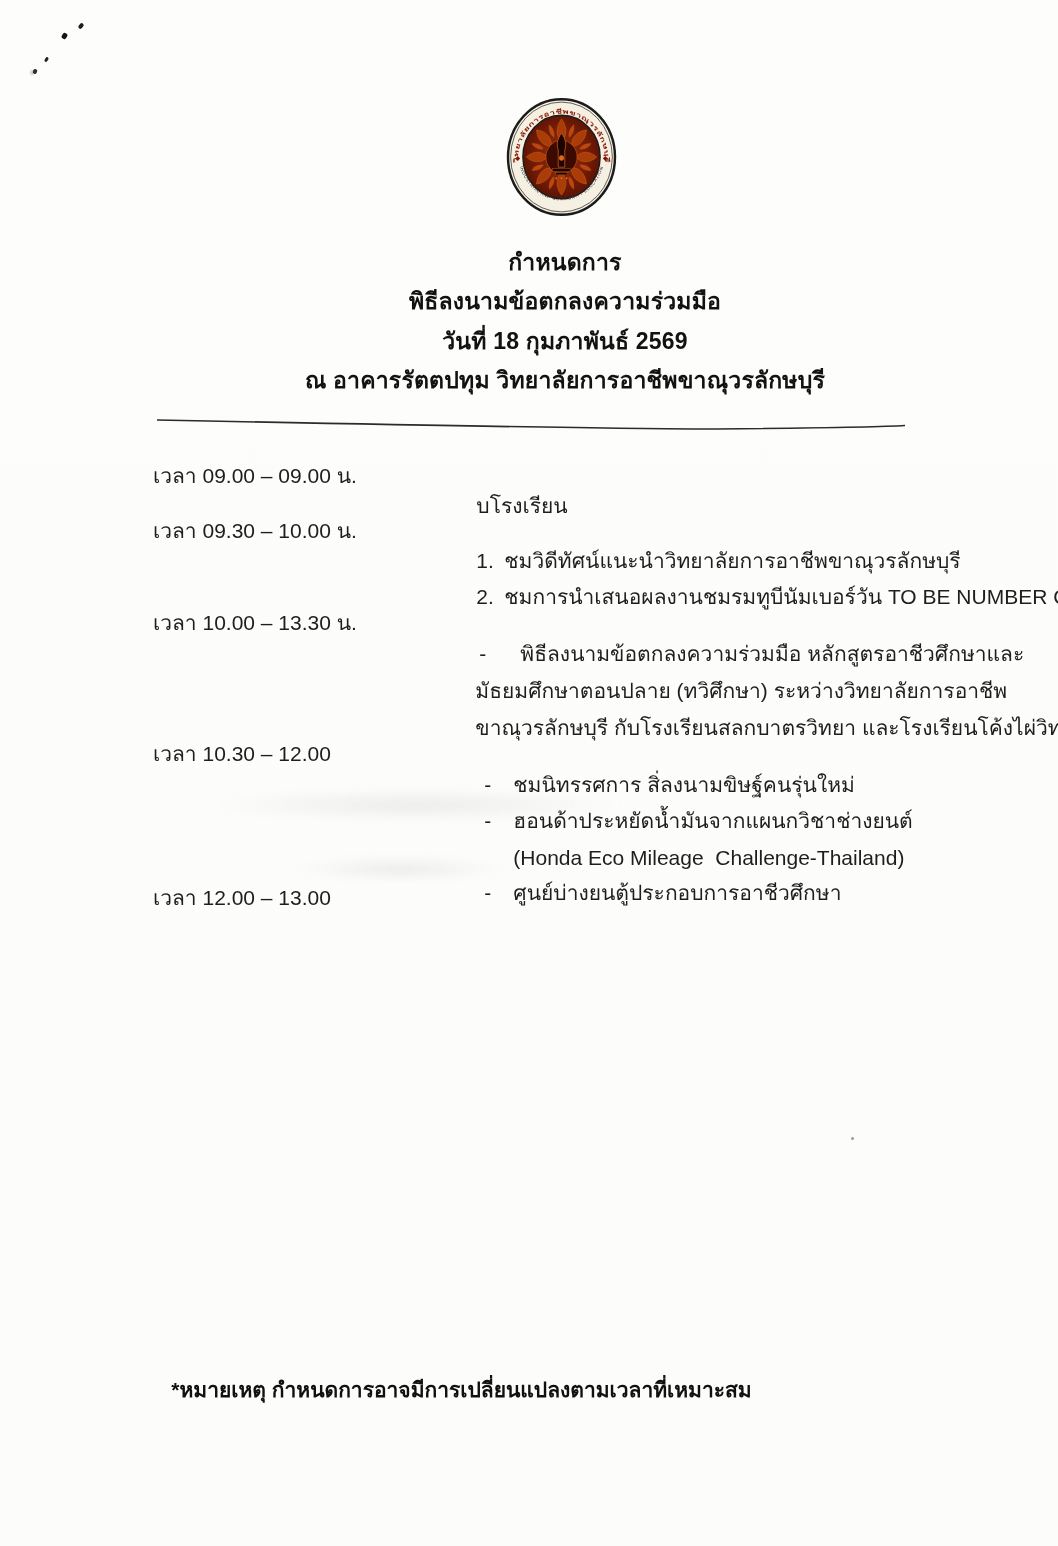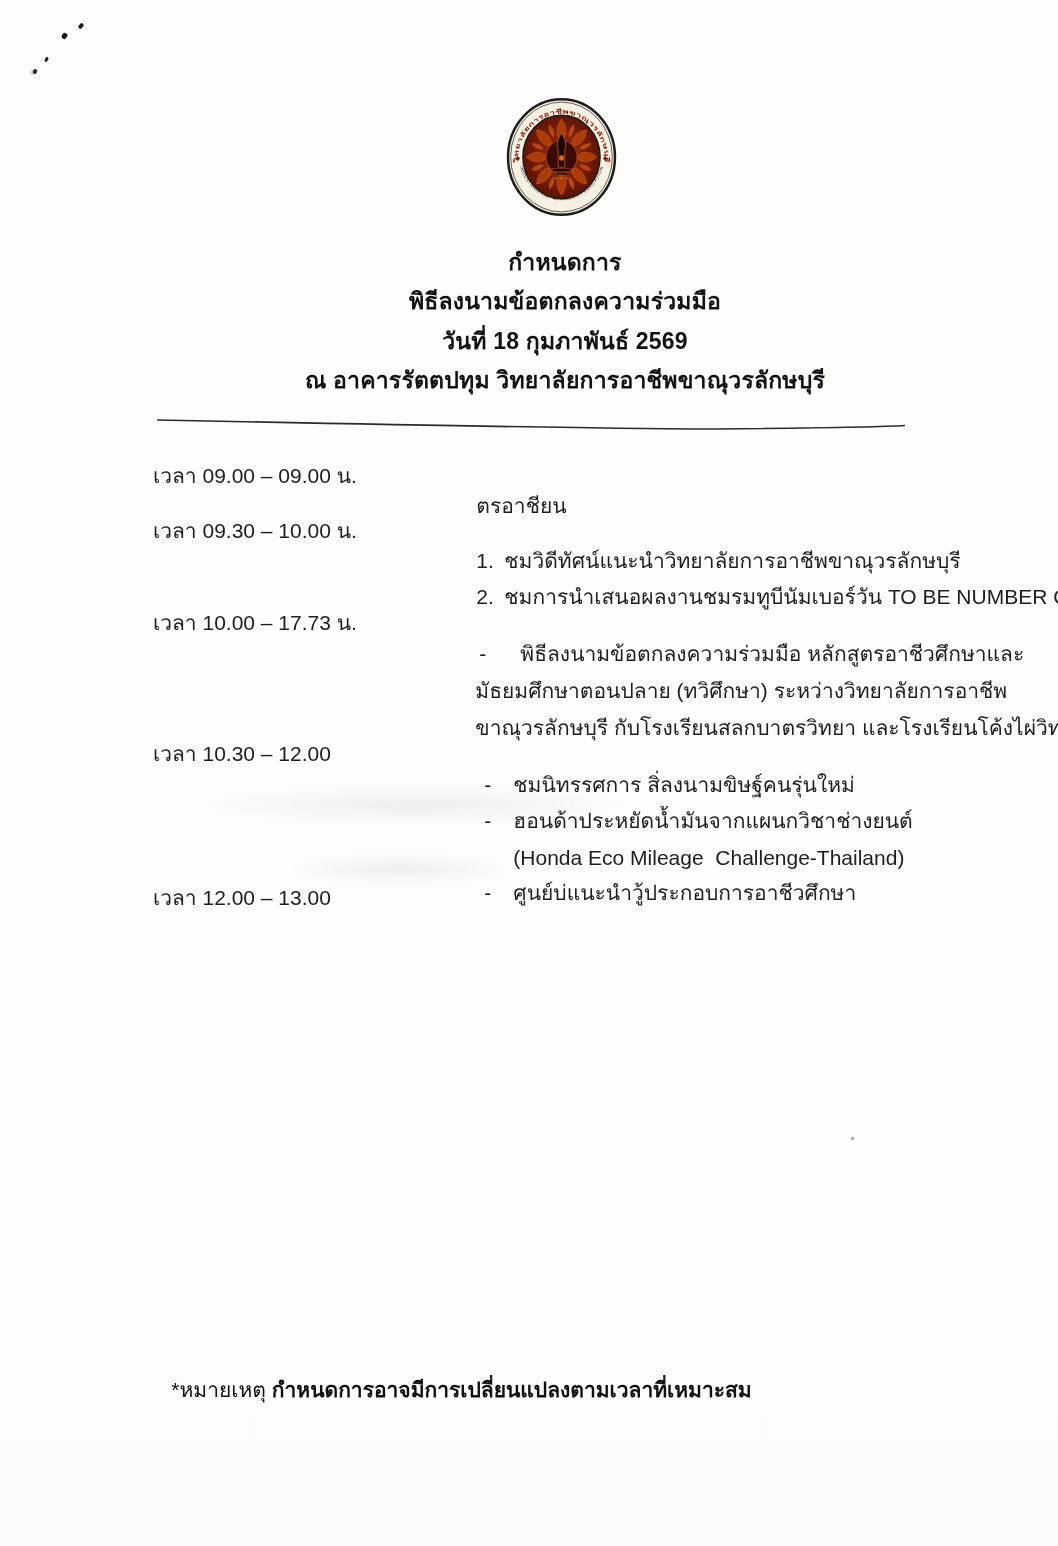--- a/index.html
+++ b/index.html
@@ -38,21 +38,21 @@
   .divider { position: absolute; left: 157px; top: 412px; width: 748px; height: 24px; }
 
   .line { position: absolute; font-size: 21px; line-height: 27px; white-space: pre; color: #1e1e1e; }
   .time { left: 153px; }
   .pfx  { display: inline-block; }
   .pfx-num  { width: 28px; }
   .pfx-dash { width: 29px; }
   .pfx-dash-wide { width: 41px; }
 
   .footnote { position: absolute; left: 148px; top: 1349px; font-size: 21px; white-space: pre; color:#101010; }
-  .footnote .fb { font-weight: 400; }
+  .footnote .fb { font-weight: 700; }
   .footnote .fr { font-weight: 700; text-align: right; }
 </style>
 </head>
 <body>
 
 <div class="page">
 
   <div class="speck s1"></div>
   <div class="speck s2"></div>
   <div class="speck s3"></div>
@@ -125,26 +125,26 @@
     <div class="title-line">วันที่ 18 กุมภาพันธ์ 2569</div>
     <div class="title-line">ณ อาคารรัตตปทุม วิทยาลัยการอาชีพขาณุวรลักษบุรี</div>
   </div>
 
   <svg class="divider" viewBox="0 0 748 24">
     <path d="M0 8 C250 13 480 17.5 560 17 C660 16 740 14 748 13.5" fill="none" stroke="#2b2b2b" stroke-width="1.6"></path>
   </svg>
 
   <div class="line time" style="top:462px">เวลา 09.00 – 09.00 น.</div>
   <div class="line time" style="top:517px">เวลา 09.30 – 10.00 น.</div>
-  <div class="line time" style="top:609px">เวลา 10.00 – 17.73 น.</div>
+  <div class="line time" style="top:609px">เวลา 10.00 – 13.30 น.</div>
   <div class="line time" style="top:740px">เวลา 10.30 – 12.00</div>
   <div class="line time" style="top:884px">เวลา 12.00 – 13.00</div>
 
   <div class="line" style="left:453px; top:465px">
-    <span>ตรอาชียน</span>
+    <span>บโรงเรียน</span>
   </div>
 
   <div class="line" style="left:453px; top:520px">
     <span class="pfx pfx-num">1.</span><span>ชมวิดีทัศน์แนะนำวิทยาลัยการอาชีพขาณุวรลักษบุรี</span>
   </div>
   <div class="line" style="left:453px; top:556px">
     <span class="pfx pfx-num">2.</span><span>ชมการนำเสนอผลงานชมรมทูบีนัมเบอร์วัน TO BE NUMBER ONE</span>
   </div>
 
   <div class="line" style="left:456px; top:613px">
@@ -160,21 +160,21 @@
   <div class="line" style="left:461px; top:744px">
     <span class="pfx pfx-dash">-</span><span>ชมนิทรรศการ สิ่ลงนามขิษฐ์คนรุ่นใหม่</span>
   </div>
   <div class="line" style="left:461px; top:780px">
     <span class="pfx pfx-dash">-</span><span>ฮอนด้าประหยัดน้ำมันจากแผนกวิชาช่างยนต์</span>
   </div>
   <div class="line" style="left:490px; top:817px">
     <span>(Honda Eco Mileage  Challenge-Thailand)</span>
   </div>
   <div class="line" style="left:461px; top:852px">
-    <span class="pfx pfx-dash">-</span><span>ศูนย์บ่แนะนำวู้ประกอบการอาชีวศึกษา</span>
+    <span class="pfx pfx-dash">-</span><span>ศูนย์บ่างยนตู้ประกอบการอาชีวศึกษา</span>
   </div>
 
 
   <div class="footnote">
     <span class="fb">*หมายเหตุ</span><span class="fr"> กำหนดการอาจมีการเปลี่ยนแปลงตามเวลาที่เหมาะสม</span>
   </div>
 
 </div>
 
 </body></html>

